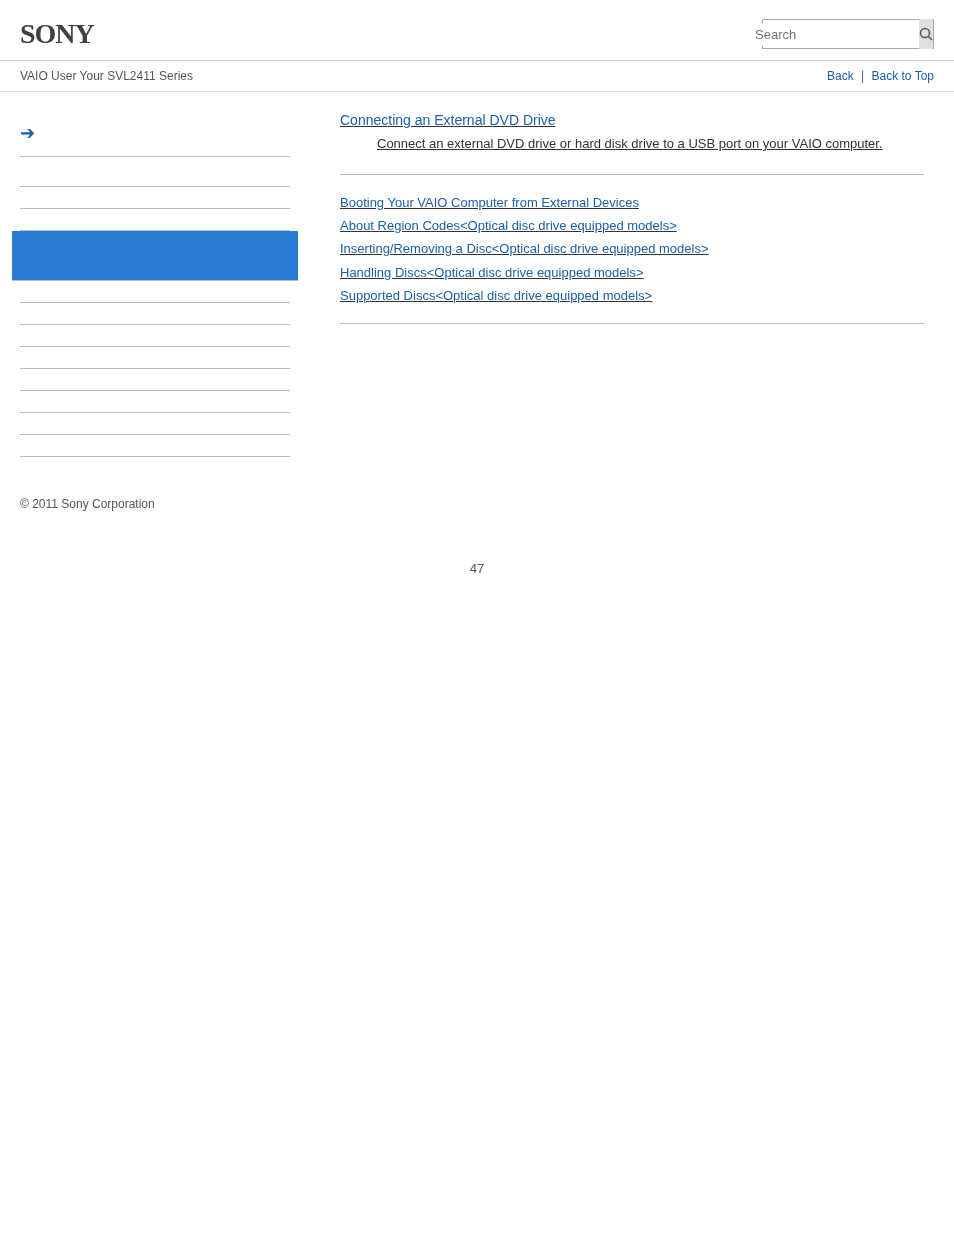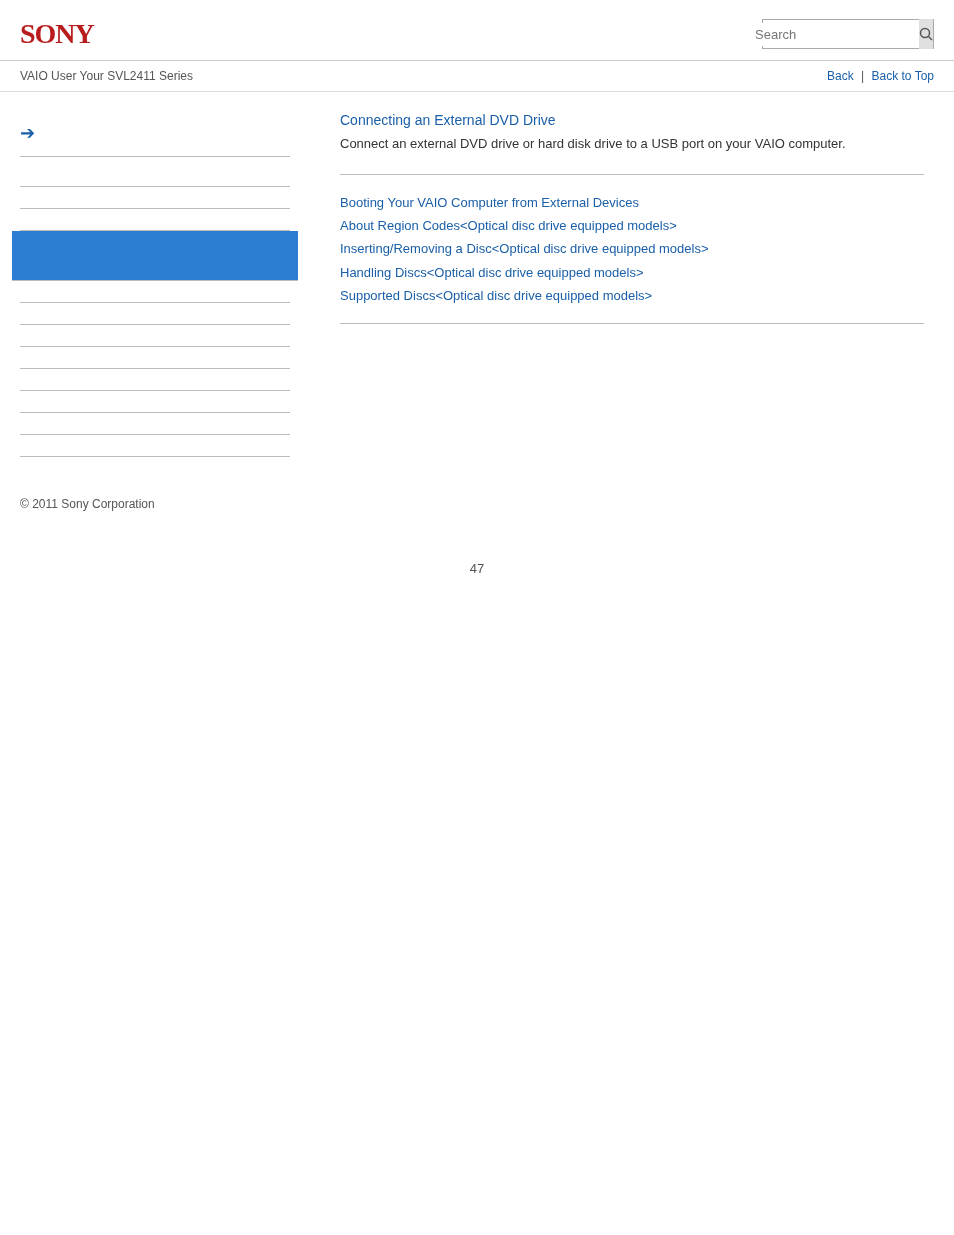--- a/index.html
+++ b/index.html
@@ -18,21 +18,21 @@
       display: flex;
       align-items: center;
       justify-content: space-between;
       padding: 18px 20px 10px 20px;
       border-bottom: 1px solid #ccc;
     }
     #logo {
       font-size: 28px;
       font-weight: 900;
       letter-spacing: -1px;
-      color: #b91c1c;
+      color: #404040;
       font-family: Georgia, serif;
     }
     #search-box {
       width: 172px;
       height: 30px;
       border: 1px solid #aaa;
       display: flex;
       align-items: center;
       justify-content: flex-end;
     }
@@ -118,35 +118,37 @@
       color: #fff;
       padding: 6px 8px;
       margin: 0 -8px;
       border-bottom: 1px solid #bbb;
     }
 
     
     #content {
       flex: 1;
       padding: 20px 30px 20px 30px;
+      text-decoration: underline;
     }
 
     #content-header-link {
       color: #1a5fa8;
       font-size: 14px;
       text-decoration: none;
       font-weight: normal;
     }
 
     #content-description {
       font-size: 13px;
       color: #333;
       margin-top: 6px;
       margin-bottom: 20px;
       line-height: 1.5;
+      margin-left: 37px;
     }
 
     #content-divider {
       border: none;
       border-top: 1px solid #bbb;
       margin: 16px 0;
     }
 
     #related-links {
       margin-top: 10px;

